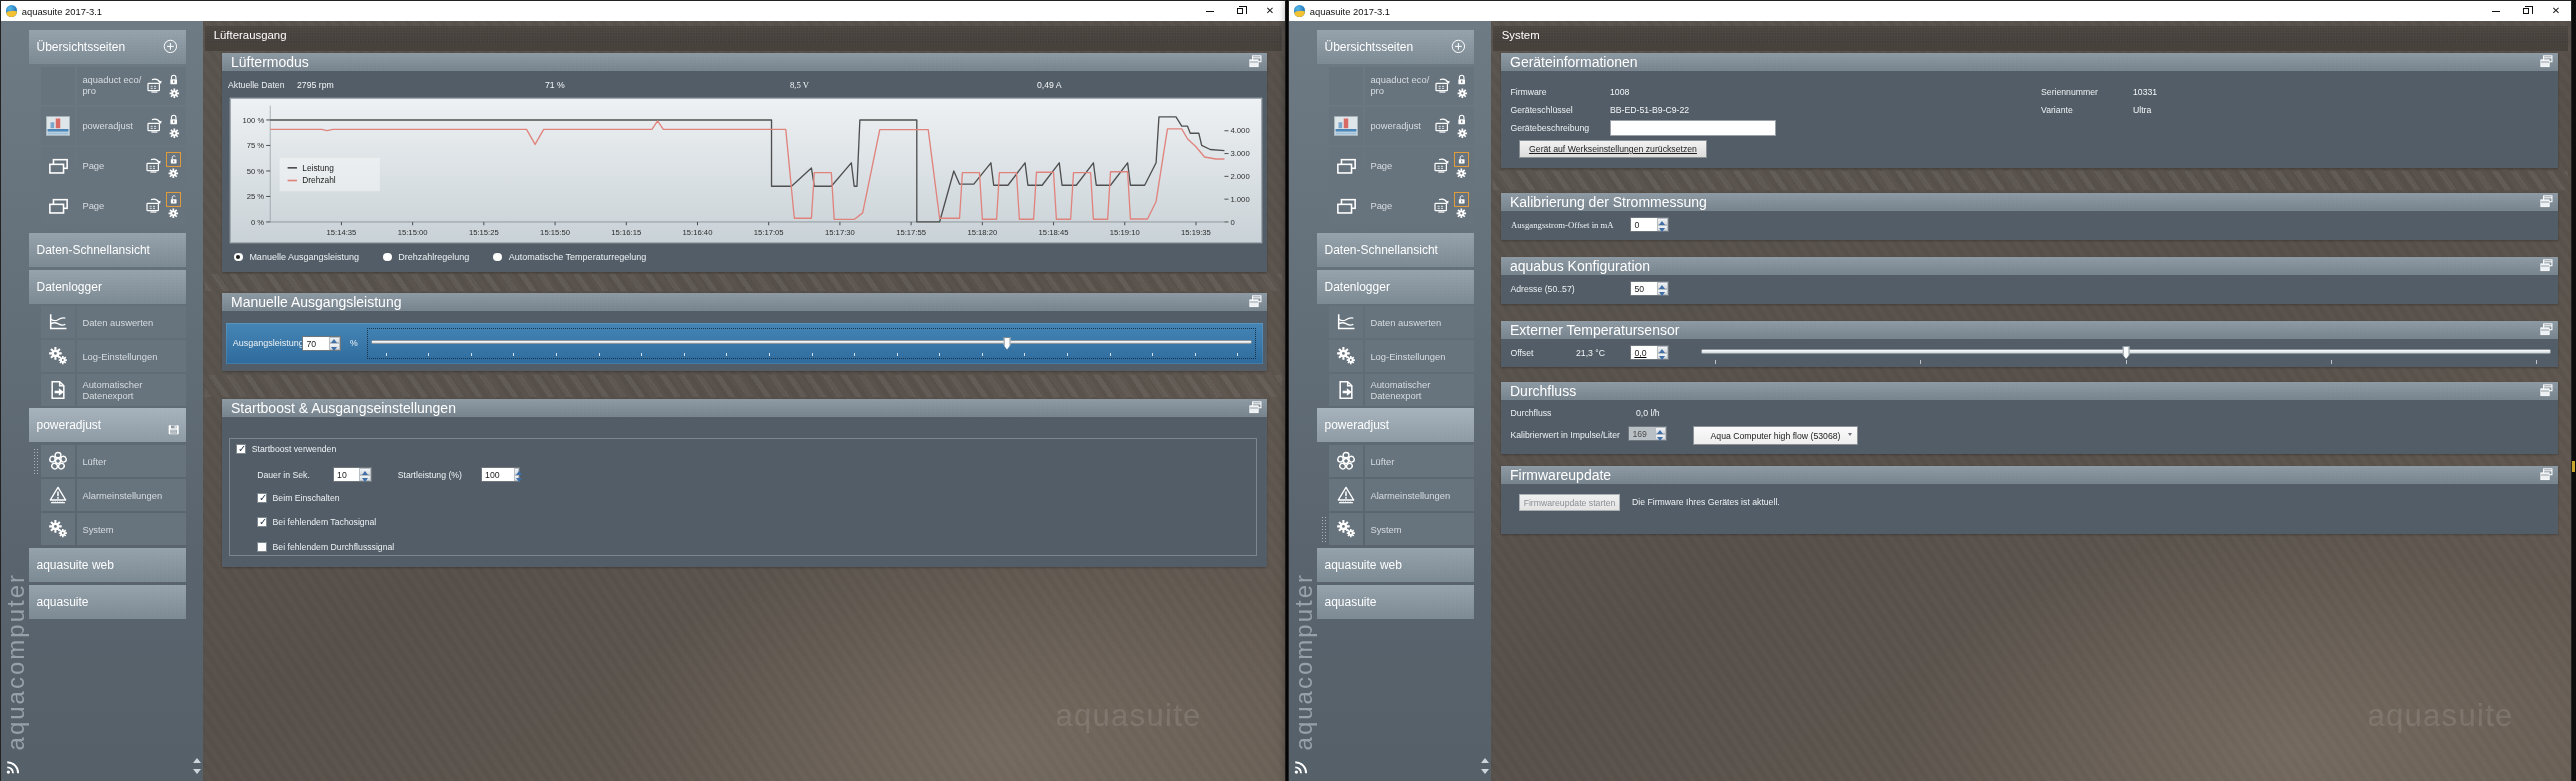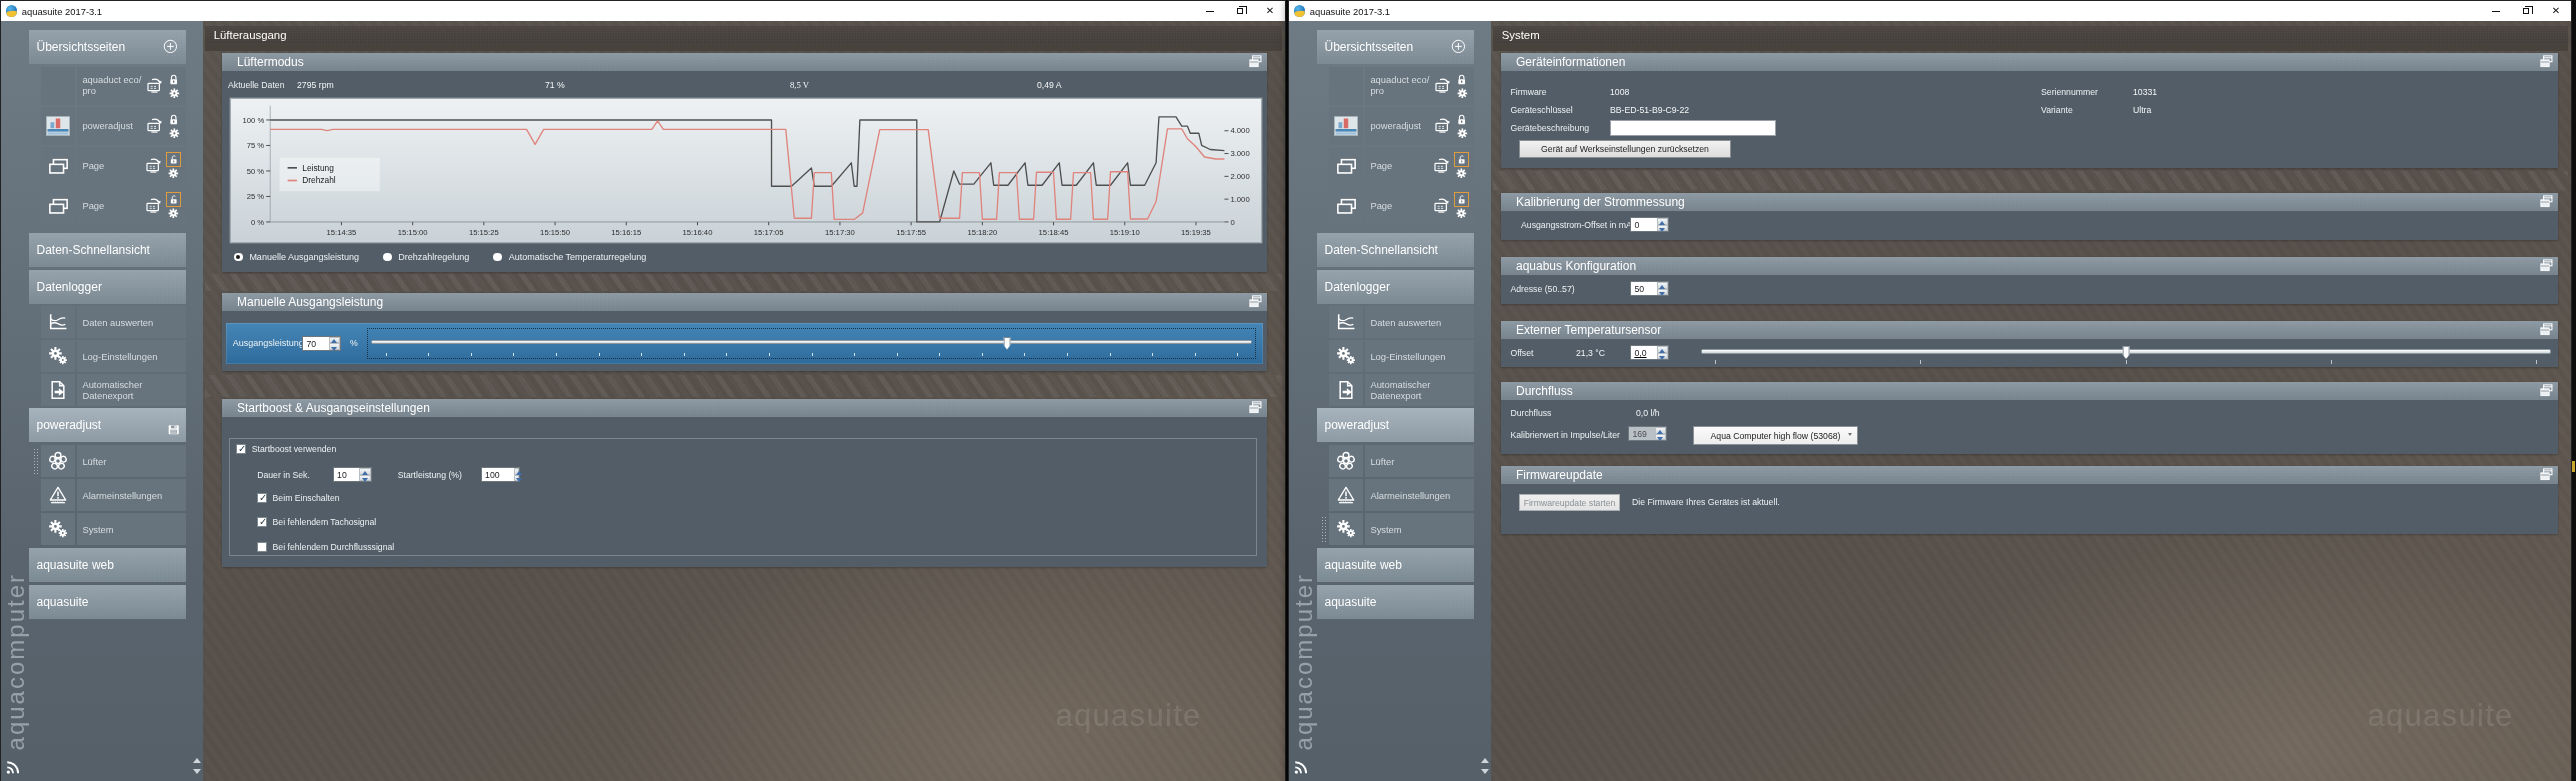--- a/index.html
+++ b/index.html
@@ -64,21 +64,21 @@
   .tri-dn{width:0;height:0;border:4px solid transparent;border-top:5.4px solid #cfd6db;border-bottom:0;}
 
   
   .main{position:absolute;left:204px;top:0;right:3.4px;bottom:0;}
   .pagetitle{position:absolute;left:0;right:0;top:5.4px;height:17.4px;color:#fff;font-size:11.4px;
      display:flex;align-items:center;padding-left:8.7px;
      background-image:radial-gradient(rgba(255,255,255,.08) 0.7px,transparent 0.7px),linear-gradient(#4c4641,#453f3b);
      background-size:2.7px 2.7px,100% 100%;}
   .pageband{position:absolute;left:0;right:0;top:23px;height:7.4px;background:#48423d;}
   .section{position:absolute;box-shadow:0 0.7px 2px rgba(0,0,0,.25);}
-  .sec-header{height:18px;display:flex;align-items:center;color:#fff;font-size:12px;padding:0 15px;position:relative;
+  .sec-header{height:18px;display:flex;align-items:center;color:#fff;font-size:14px;padding:0 9px;position:relative;
      background-image:radial-gradient(rgba(255,255,255,.05) 0.7px,transparent 0.7px),linear-gradient(#8d9aa4,#76838d);
      background-size:2.7px 2.7px,100% 100%;}
   .sec-header .panels{position:absolute;right:4px;top:1.3px;}
   .sec-body{position:absolute;left:0;right:0;top:18px;bottom:0;background:#525d67;}
   .lbl{color:#eef2f4;font-size:8.7px;white-space:nowrap;}
   .val{color:#f4f7f8;font-size:8.7px;white-space:nowrap;}
   .abs{position:absolute;}
 
   
   .chart-frame{position:absolute;background:linear-gradient(#eef1f3,#c9d2d7);
@@ -1035,21 +1035,21 @@
               </svg>
             </span>
         </div>
         <div class="sec-body">
           <span class="abs lbl" style="left:9.4px;top:16px;">Firmware</span>
           <span class="abs val" style="left:109px;top:16px;">1008</span>
           <span class="abs lbl" style="left:9.4px;top:34px;">Geräteschlüssel</span>
           <span class="abs val" style="left:109px;top:34px;">BB-ED-51-B9-C9-22</span>
           <span class="abs lbl" style="left:9.4px;top:52px;">Gerätebeschreibung</span>
           <input class="abs textinput" style="left: 109px; top: 49px; width: 166px; height: 16px;" value="">
-          <span class="abs btn" style="left:18px;top:69px;width:212px;height:18px;">Gerät auf Werkseinstellungen zurücksetzen</span>
+          <span class="abs btn" style="left:18px;top:69px;width:188px;height:18px;text-decoration:underline;">Gerät auf Werkseinstellungen zurücksetzen</span>
           <span class="abs lbl" style="left:540px;top:16px;">Seriennummer</span>
           <span class="abs val" style="left:632px;top:16px;">10331</span>
           <span class="abs lbl" style="left:540px;top:34px;">Variante</span>
           <span class="abs val" style="left:632px;top:34px;">Ultra</span>
         </div>
       </section>
 
       <div class="gapstripe" style="top:150px;height:19px;"></div>
 
       <section class="section" style="left:8px;right:10px;top:172px;height:47px;">
@@ -1058,21 +1058,21 @@
           <span class="panels svgwrap" id="panels-1b" style="width: 14.8px; height: 14.8px;">
               <svg viewBox="0 0 24 24">
                 <rect x="7.5" y="3" width="13.5" height="9.5" fill="none" stroke="#fff" stroke-width="1.7"></rect>
                 <path d="M7.5 6.2h13.5" stroke="#fff" stroke-width="1.7"></path>
                 <rect x="3" y="9.5" width="13.5" height="11" fill="#edf0f2" stroke="#fff" stroke-width="1.4"></rect>
                 <path d="M3 13h13.5" stroke="#8d9aa4" stroke-width="1.5"></path>
               </svg>
             </span>
         </div>
         <div class="sec-body">
-          <span class="abs lbl" style="left:20px;top:9.4px;">Ausgangsstrom-Offset in mA</span>
+          <span class="abs lbl" style="left:10px;top:9.4px;font-family:Liberation Serif, serif;">Ausgangsstrom-Offset in mA</span>
           <span class="spin abs" style="left:129px;top:6px;">
             <span class="spin-val">0</span>
             <span class="spin-btns">
                 <span class="sb-b up"></span>
                 <span class="sb-b dn"></span>
               </span>
           </span>
         </div>
       </section>
 

